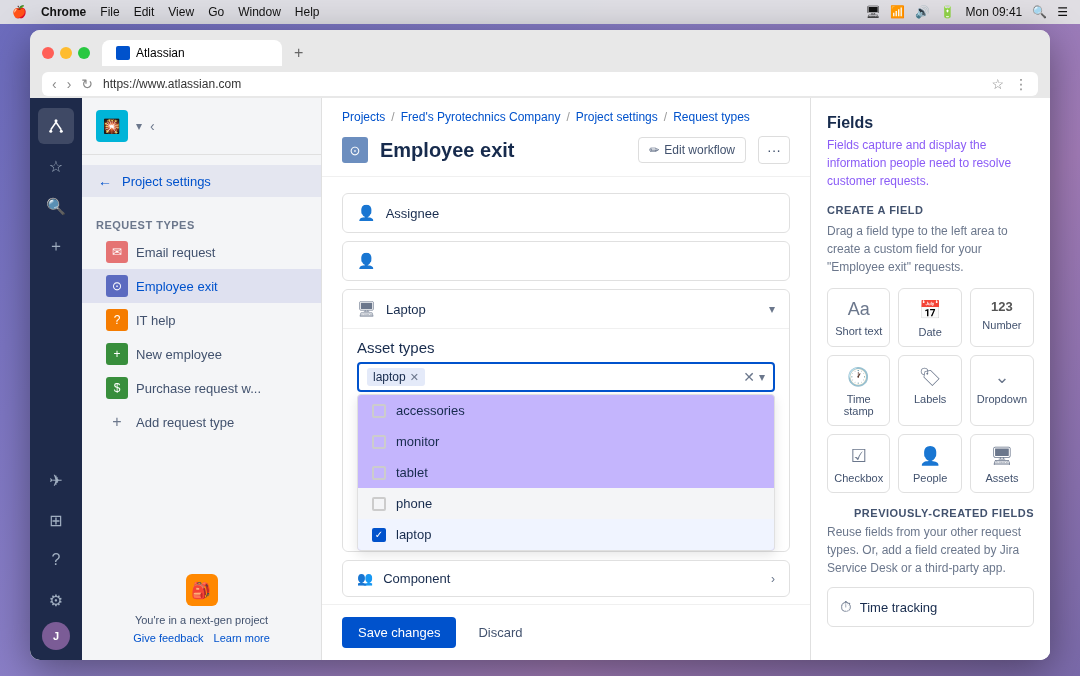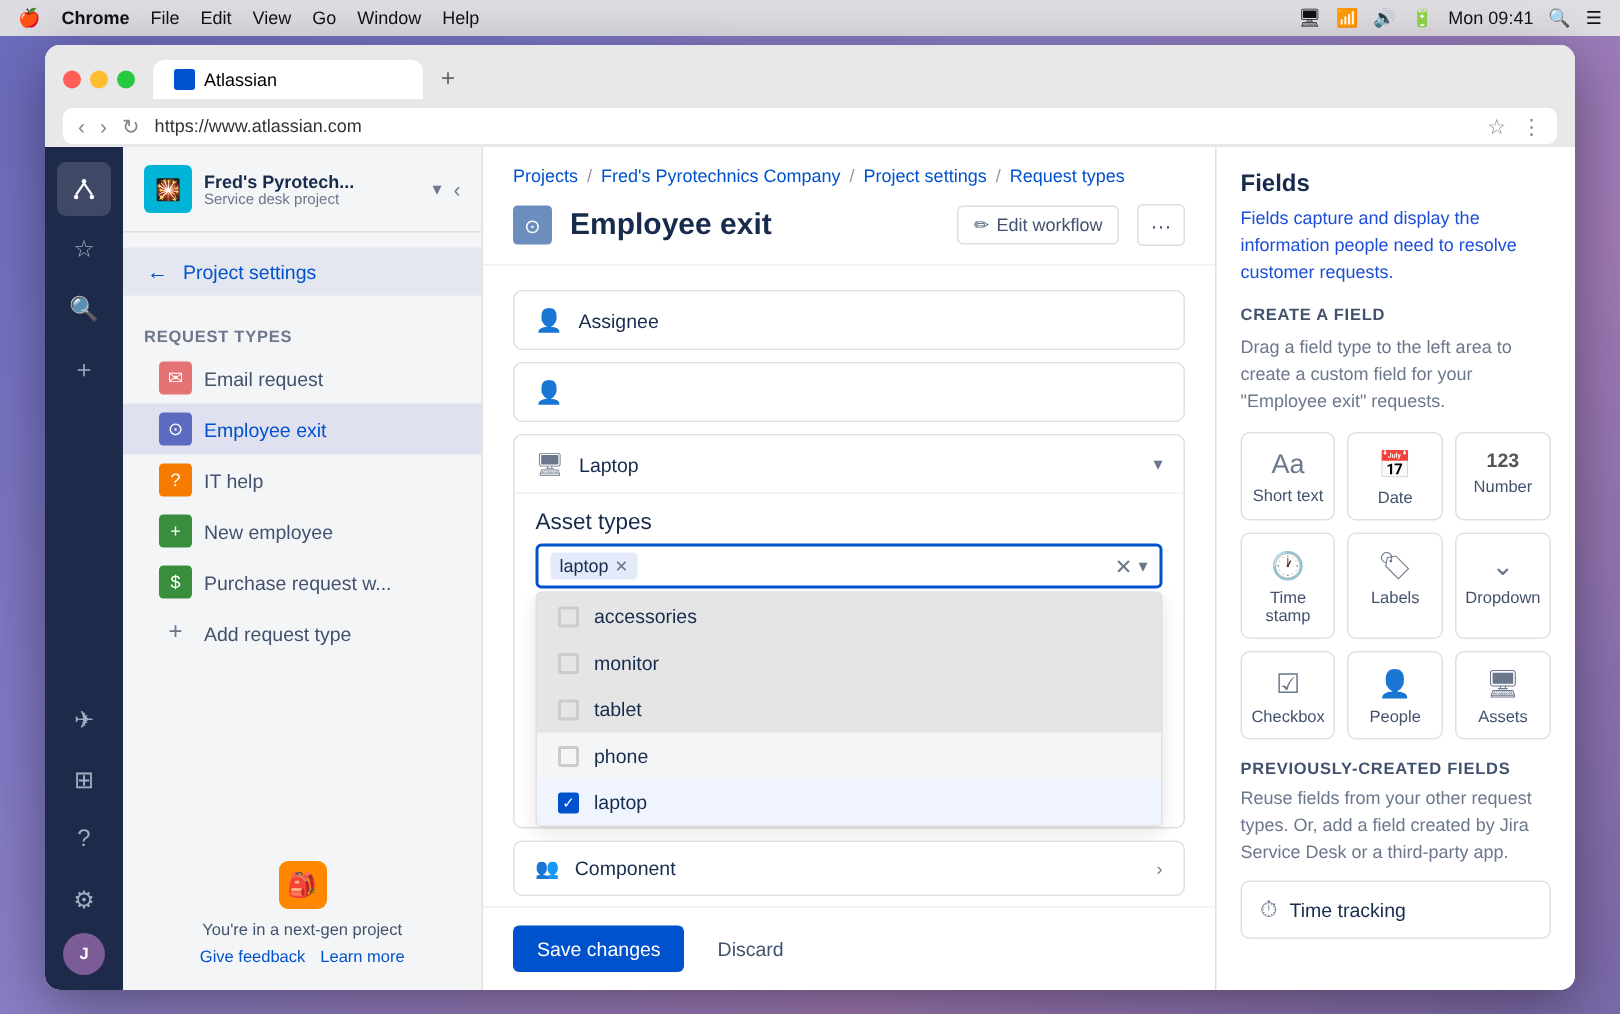--- a/index.html
+++ b/index.html
@@ -338,21 +338,21 @@
       border: none;
       outline: none;
       font-size: 13px;
       min-width: 60px;
     }
     .clear-btn { color: #6b778c; cursor: pointer; font-size: 14px; margin-right: 4px; }
     .dd-arrow { color: #6b778c; cursor: pointer; font-size: 12px; }
 
     
     .dropdown-options {
-      background: #e5e5e5;
+      background: #c4b5fd;
       border: 1px solid #e0e0e0;
       border-radius: 4px;
       box-shadow: 0 4px 12px rgba(0,0,0,0.1);
       margin-top: 2px;
       overflow: hidden;
     }
     .dropdown-option {
       display: flex;
       align-items: center;
       padding: 8px 14px;
@@ -415,21 +415,21 @@
 
     
     .right-panel {
       width: 240px;
       border-left: 1px solid #e0e0e0;
       background: white;
       overflow-y: auto;
       padding: 16px;
     }
     .panel-title { font-size: 16px; font-weight: 600; color: #172b4d; margin-bottom: 4px; }
-    .panel-desc { font-size: 12px; color: #1d4ed8; margin-bottom: 14px; line-height: 1.5; }
+    .panel-desc { font-size: 12px; color: #8b5cf6; margin-bottom: 14px; line-height: 1.5; }
     .create-field-label { font-size: 11px; font-weight: 700; color: #42526e; text-transform: uppercase; letter-spacing: 0.5px; margin-bottom: 6px; }
     .create-field-desc { font-size: 12px; color: #6b778c; margin-bottom: 12px; line-height: 1.5; }
 
     .field-type-grid {
       display: grid;
       grid-template-columns: 1fr 1fr 1fr;
       gap: 8px;
       margin-bottom: 14px;
     }
     .field-type-item {
@@ -440,21 +440,21 @@
       cursor: pointer;
       font-size: 11px;
       color: #42526e;
       display: flex;
       flex-direction: column;
       align-items: center;
       gap: 5px;
     }
     .field-type-icon { font-size: 18px; color: #6b778c; }
 
-    .prev-created-label { font-size: 11px; font-weight: 700; color: #42526e; text-transform: uppercase; letter-spacing: 0.5px; margin-bottom: 4px; }
+    .prev-created-label { font-size: 11px; font-weight: 700; color: #42526e; text-transform: uppercase; letter-spacing: 0.5px; margin-bottom: 4px; text-align: right; }
     .prev-created-desc { font-size: 12px; color: #6b778c; margin-bottom: 10px; line-height: 1.5; }
     .prev-field-item {
       display: flex;
       align-items: center;
       gap: 8px;
       padding: 10px 12px;
       border: 1px solid #e0e0e0;
       border-radius: 6px;
       cursor: pointer;
       font-size: 13px;
@@ -533,24 +533,20 @@
         <div class="left-nav-icon">⊞</div>
         <div class="left-nav-icon">?</div>
         <div class="left-nav-icon">⚙</div>
         <div class="avatar-circle">J</div>
       </div>
     </div>
 
     <div class="project-sidebar">
       <div class="project-header">
         <div class="project-icon">🎇</div>
-        <div class="project-info">
-          <div class="project-name">Fred's Pyrotech...</div>
-          <div class="project-type">Service desk project</div>
-        </div>
         <span class="project-chevron">▾</span>
         <span class="collapse-btn">‹</span>
       </div>
 
       <div class="sidebar-menu">
         <div class="sidebar-item active">
           <div class="si-icon">←</div>
           <span>Project settings</span>
         </div>
       </div>

